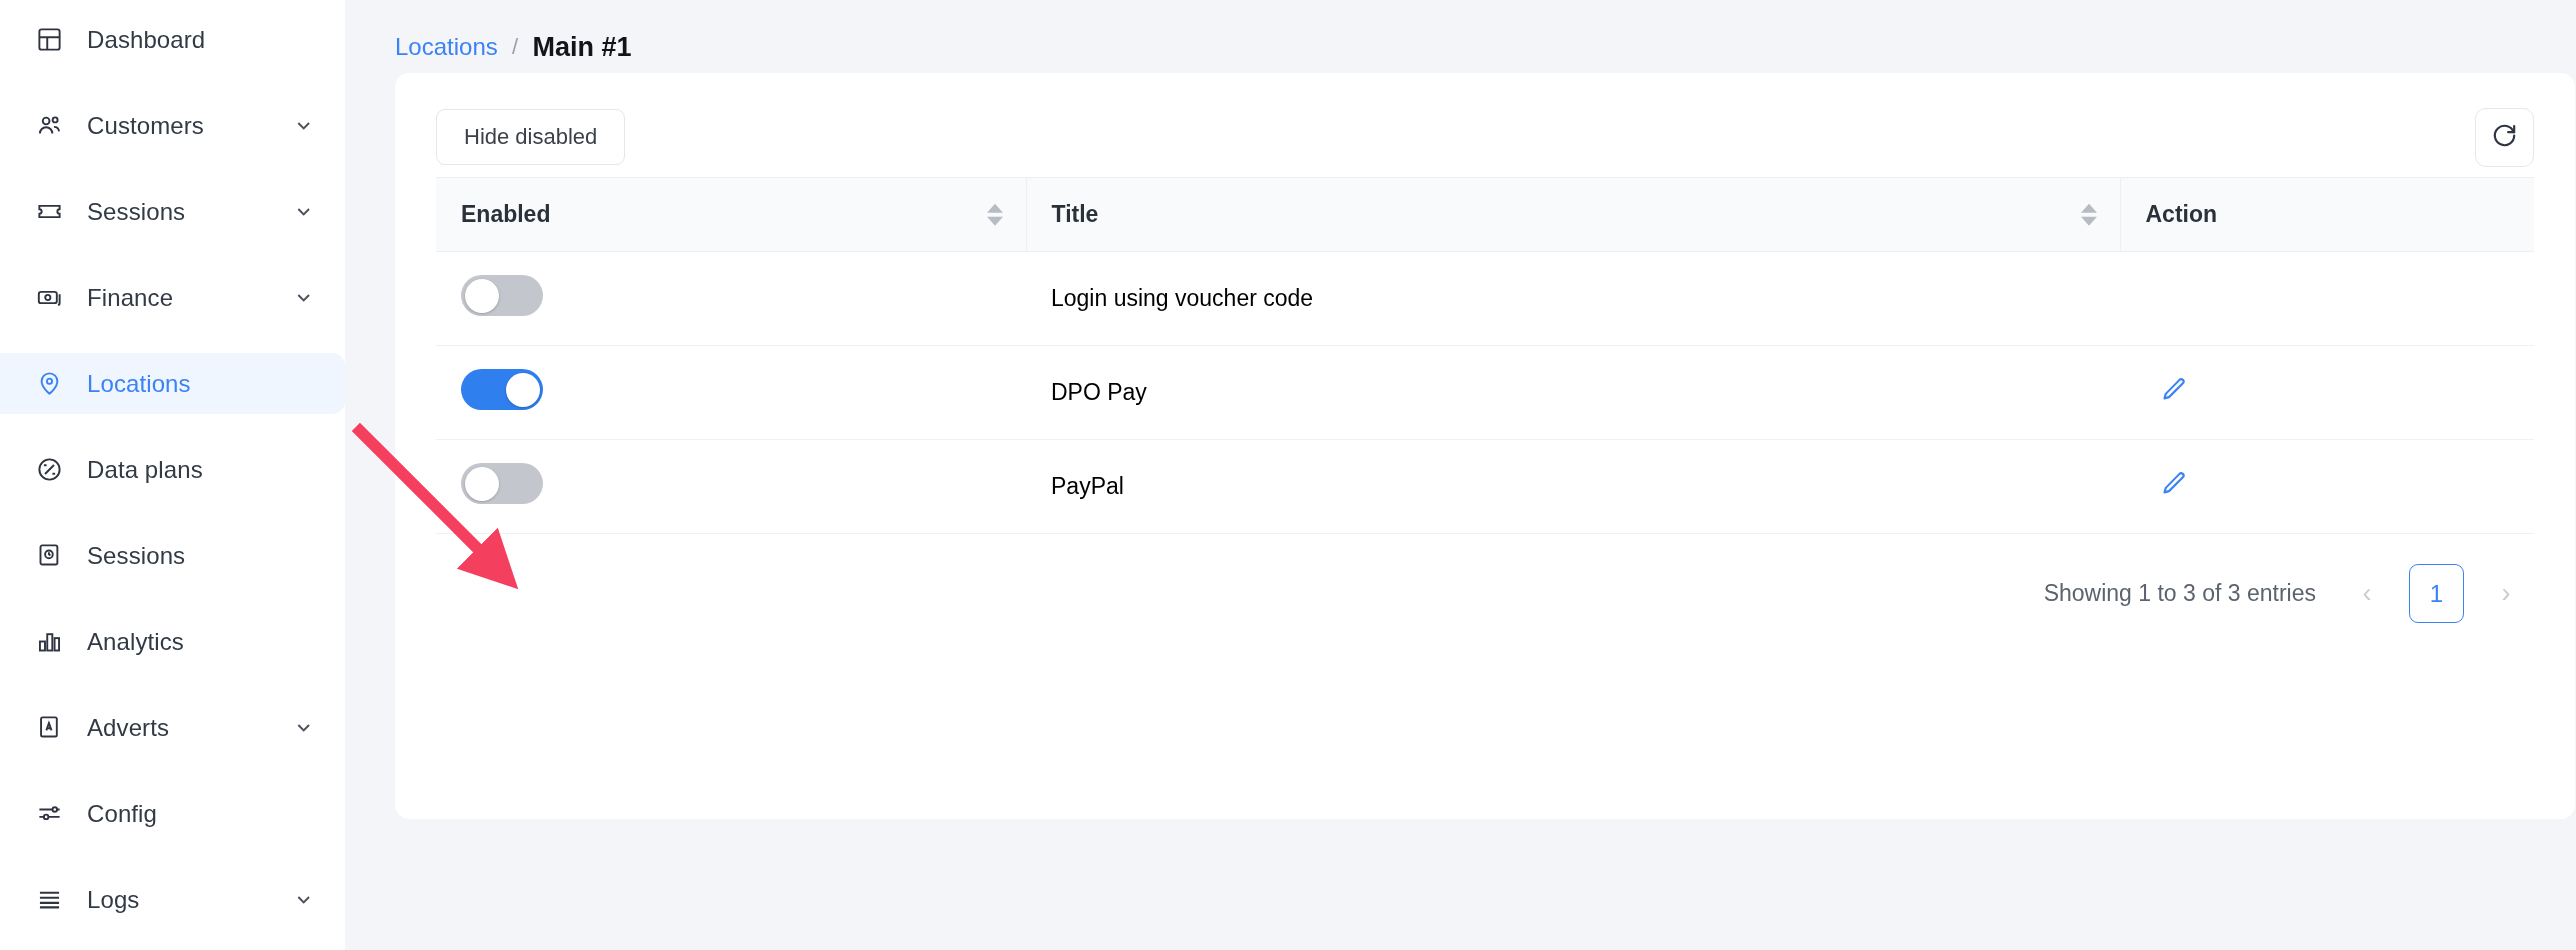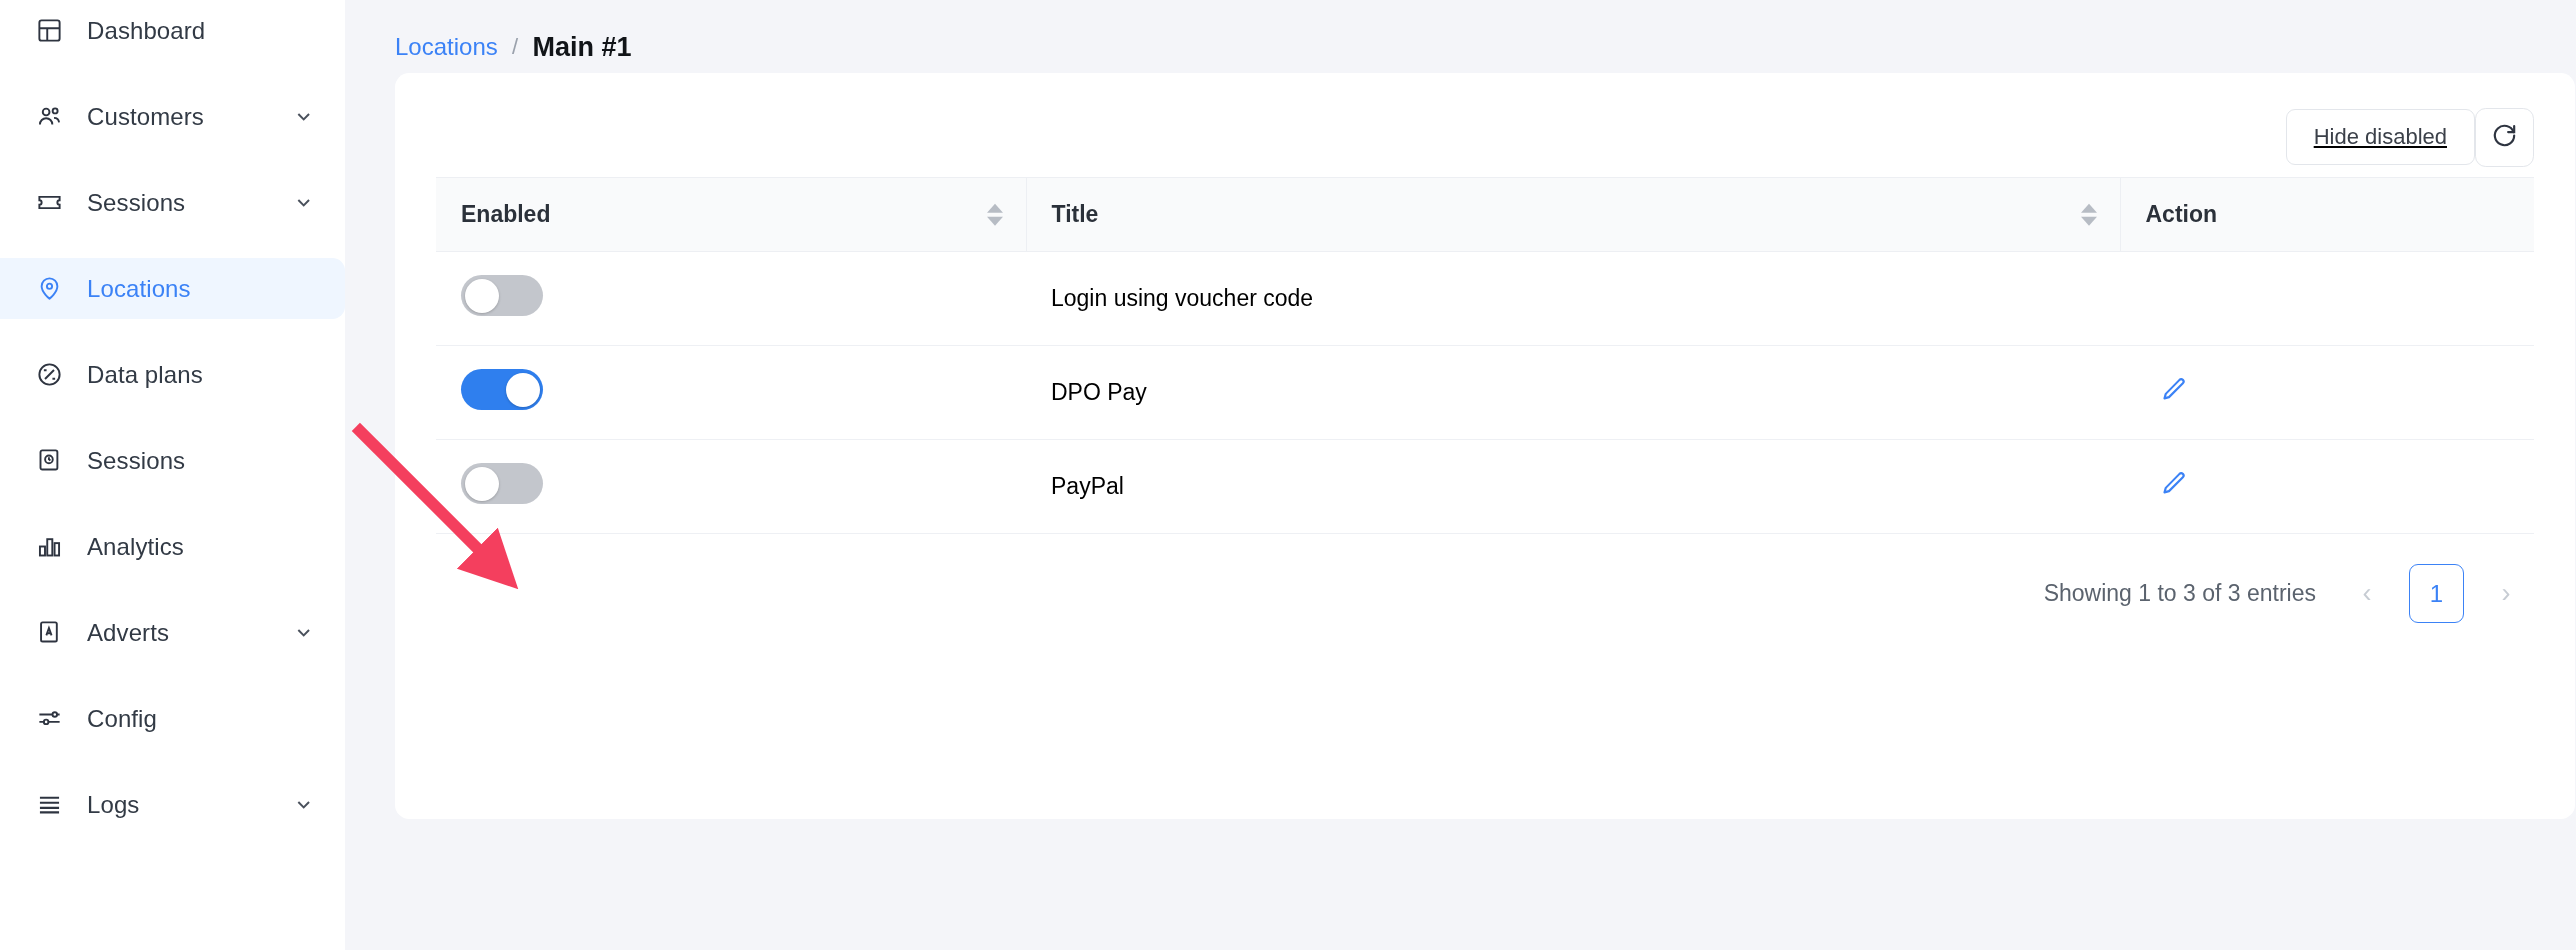--- a/index.html
+++ b/index.html
@@ -8,20 +8,21 @@
     font-family: "Liberation Sans", sans-serif;
     background: #f4f5f9;
     overflow: hidden;
   }
   #root { position: relative; width: 2576px; height: 950px; display: flex; }
 
   
   .sidebar {
     width: 345px; height: 950px;
     background: #ffffff;
+    padding-top: 9px;
     flex: 0 0 345px;
     position: relative;
     z-index: 5;
   }
   .nav-item {
     display: flex; align-items: center;
     height: 61px;
     padding: 0 30px 0 34px;
     gap: 23px;
     cursor: pointer;
@@ -94,24 +95,23 @@
     padding: 0 21.4px 19.7px 21.4px;
     cursor: pointer;
     white-space: nowrap;
     position: relative;
     top: 1.8px;
   }
   .tab.active { color: #3b82f6; border-bottom: 3.6px solid #3b82f6; }
 
   
   .toolbar {
-    display: flex; align-items: center; justify-content: flex-end;
+    display: flex; align-items: center; justify-content: space-between;
     padding: 30px 0 0 0;
     height: 98px;
-    text-decoration: underline;
   }
   .btn-outline {
     border: 1.8px solid #e3e6eb;
     background: #fff;
     border-radius: 9px;
     font-size: 22px;
     color: #3b4049;
     padding: 14.3px 27px;
     cursor: pointer;
     font-family: "Liberation Sans", sans-serif;
@@ -253,20 +253,35 @@
         </svg>
       </span>
       <span class="nav-label">Sessions</span>
       <span class="chev">
         <svg width="21.4" height="21.4" viewBox="0 0 24 24" fill="none" stroke="currentColor" stroke-width="2.2">
             <path d="M6 9l6 6 6-6"></path>
           </svg>
       </span>
     </div>
 
+    <div class="nav-item">
+      <span class="nav-ico">
+        <svg width="27" height="27" viewBox="0 0 24 24" fill="none" stroke="currentColor" stroke-width="1.7">
+          <rect x="2.5" y="7" width="16" height="10" rx="2"></rect>
+            <circle cx="10.5" cy="12" r="2.3"></circle>
+            <path d="M21 9v8a1.5 1.5 0 0 1-1.5 1.5"></path>
+        </svg>
+      </span>
+      <span class="nav-label">Finance</span>
+      <span class="chev">
+        <svg width="21.4" height="21.4" viewBox="0 0 24 24" fill="none" stroke="currentColor" stroke-width="2.2">
+            <path d="M6 9l6 6 6-6"></path>
+          </svg>
+      </span>
+    </div>
 
     <div class="nav-item active">
       <span class="nav-ico">
         <svg width="27" height="27" viewBox="0 0 24 24" fill="none" stroke="currentColor" stroke-width="1.7">
           <path d="M12 21s7-5.5 7-11a7 7 0 1 0-14 0c0 5.5 7 11 7 11z"></path>
             <circle cx="12" cy="10" r="2.3"></circle>
         </svg>
       </span>
       <span class="nav-label">Locations</span>
     </div>

